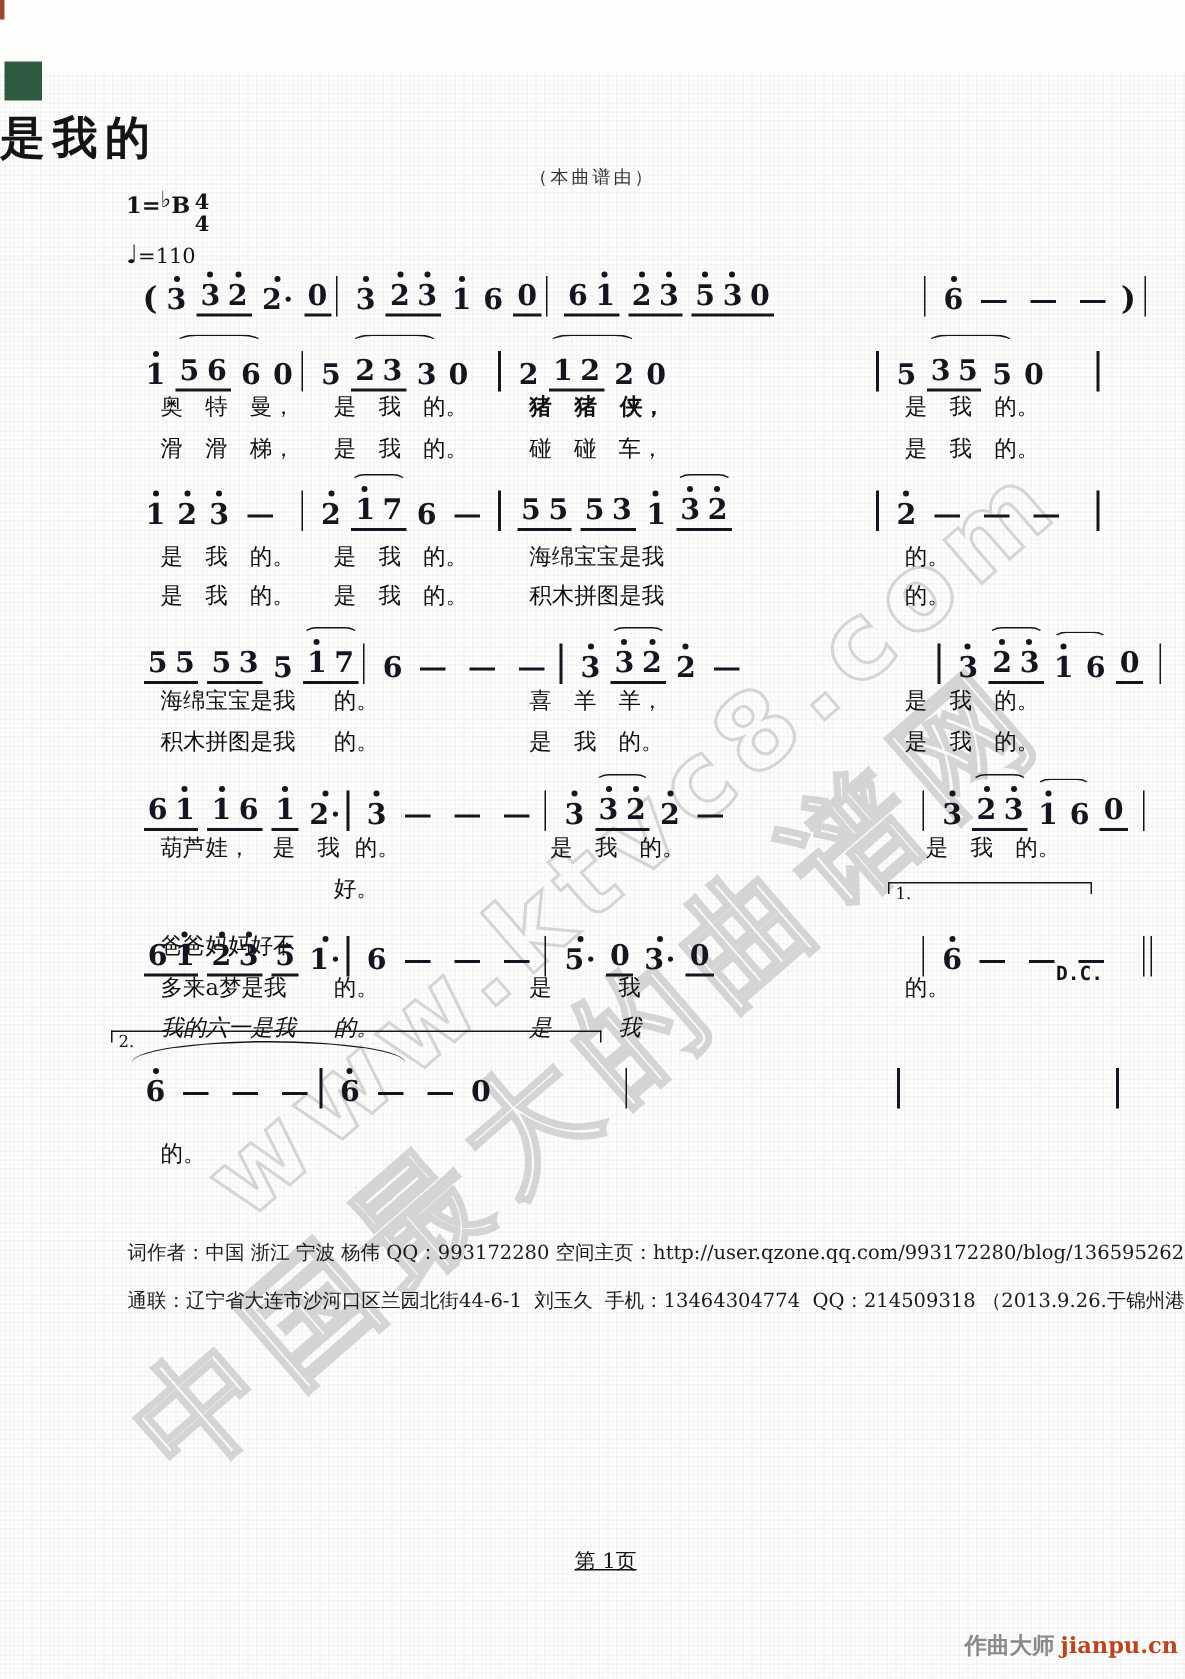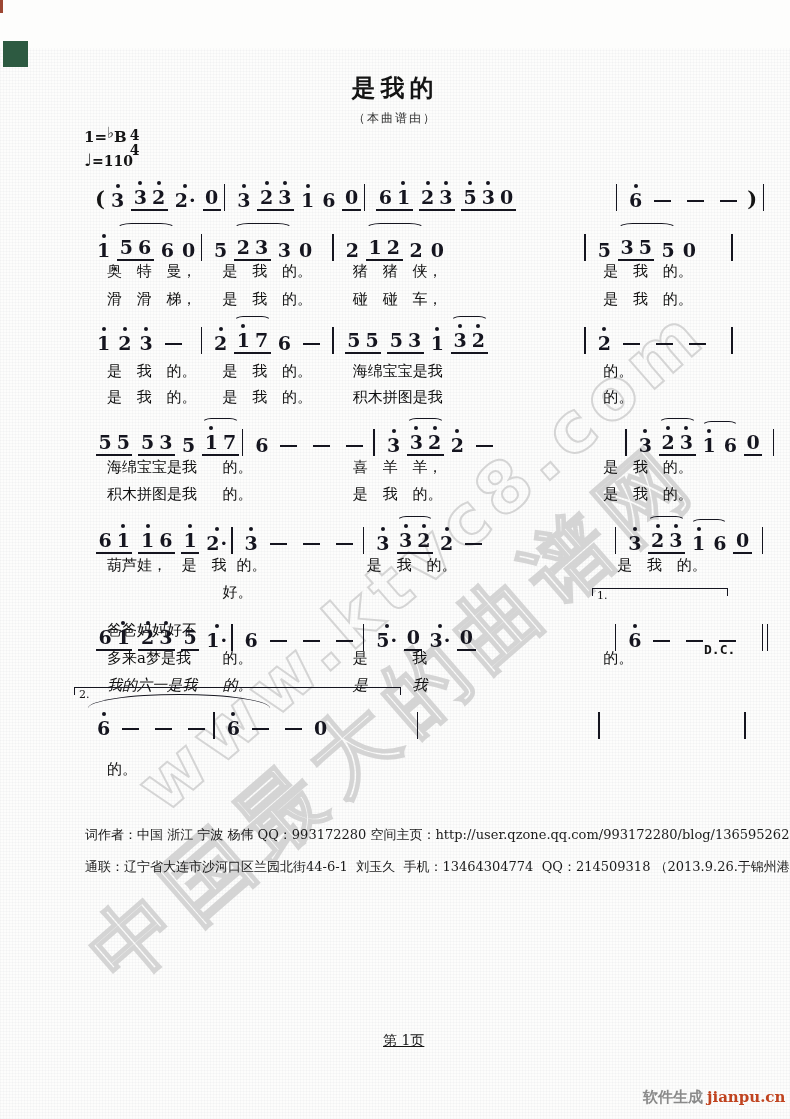--- a/index.html
+++ b/index.html
@@ -10,30 +10,30 @@
           repeating-linear-gradient(0deg,rgba(140,145,160,.05) 0 1px,transparent 1px 3px),
           repeating-linear-gradient(90deg,rgba(140,145,160,.05) 0 1px,transparent 1px 3px);}
   .artifact{position:absolute;}
   
   .wm{position:absolute;color:transparent;-webkit-text-stroke:2px #cccccc;
       font-family:"DejaVu Sans",sans-serif;font-weight:bold;white-space:nowrap;
       transform:rotate(-41deg);opacity:.8;pointer-events:none;z-index:5;}
   .wm1{font-size:70px;letter-spacing:8px;left:60px;top:520px;width:720px;}
   .wm2{font-size:84px;letter-spacing:12px;left:10px;top:660px;width:760px;}
   
-  .title{position:absolute;left:0;right:0;top:72px;text-align:center;
-         font-size:24px;font-weight:bold;letter-spacing:5px;z-index:8;}
+  .title{position:absolute;left:0;right:0;top:72px;text-align:left;
+         font-size:30px;font-weight:bold;letter-spacing:5px;z-index:8;}
   .subtitle{position:absolute;left:0;right:0;top:110px;text-align:center;
             font-size:12px;letter-spacing:2px;color:#333;z-index:8;}
   .keysig{position:absolute;left:84px;top:128px;font-size:15px;font-weight:bold;z-index:8;
           display:flex;align-items:flex-start;}
   .keysig .flat{position:relative;top:-4px;font-size:15px;}
   .meter{display:inline-flex;flex-direction:column;margin-left:3px;line-height:15px;
          font-size:14px;text-align:center;}
-  .tempo{position:absolute;left:84px;top:150px;font-size:14px;font-weight:bold;z-index:8;}
+  .tempo{position:absolute;left:84px;top:160px;font-size:14px;font-weight:normal;z-index:8;}
   .tempo .qnote{font-size:17px;}
   .credits{position:absolute;left:625px;top:122px;font-size:14px;font-weight:bold;
            line-height:24px;z-index:8;}
   
   .music-row{position:absolute;left:85px;width:642px;height:36px;display:flex;
              align-items:flex-end;z-index:6;}
   .mcell{box-sizing:border-box;display:flex;align-items:flex-end;padding-left:8px;height:36px;}
   .bar{width:1.5px;background:#15151f;height:27px;flex:0 0 auto;}
   .bar.final{width:6px;background:transparent;border-left:1.6px solid #15151f;
              border-right:1.6px solid #15151f;box-sizing:border-box;}
@@ -205,21 +205,21 @@
             </span>
             <span class="note">5</span>
           </span>
           <span class="note">0</span>
         </div>
         <span class="bar"></span>
       </div>
       <div class="lyric-row" style="top: 262px;">
         <div class="lcell" style="flex: 0 0 18%;">奥 特 曼，</div>
         <div class="lcell" style="flex: 0 0 20.3%;">是 我 的。</div>
-        <div class="lcell" style="flex: 0 0 39%;">猪 猪 侠，</div>
+        <div class="lcell" style="flex: 0 0 39%; font-weight: bold;">猪 猪 侠，</div>
         <div class="lcell" style="flex: 0 0 22.7%;">是 我 的。</div>
       </div>
       <div class="lyric-row" style="top: 290px;">
         <div class="lcell" style="flex: 0 0 18%;">滑 滑 梯，</div>
         <div class="lcell" style="flex: 0 0 20.3%;">是 我 的。</div>
         <div class="lcell" style="flex: 0 0 39%;">碰 碰 车，</div>
         <div class="lcell" style="flex: 0 0 22.7%;">是 我 的。</div>
       </div>
       <div class="music-row" style="top: 318px;">
         <div class="mcell" style="flex: 0 0 18%;">
@@ -501,16 +501,16 @@
     <span class="vlabel">2.</span>
   </div>
   <div class="dc">D.C.</div>
   <div class="tie"></div>
 
   <div class="contact contact1">词作者：中国 浙江 宁波 杨伟 QQ：993172280 空间主页：http://user.qzone.qq.com/993172280/blog/1365952625#home</div>
   <div class="contact contact2">通联：辽宁省大连市沙河口区兰园北街44-6-1  刘玉久  手机：13464304774  QQ：214509318 （2013.9.26.于锦州港）</div>
 
   <div class="footer-page">第 1页</div>
   <div class="site">
-    <span class="site-name">软件生成</span><span class="site-url" style="color: rgb(192, 67, 31);">jianpu.cn</span>
+    <span class="site-name">作曲大师</span><span class="site-url" style="color: rgb(192, 67, 31);">jianpu.cn</span>
   </div>
 
 </div>
 
 </body></html>

